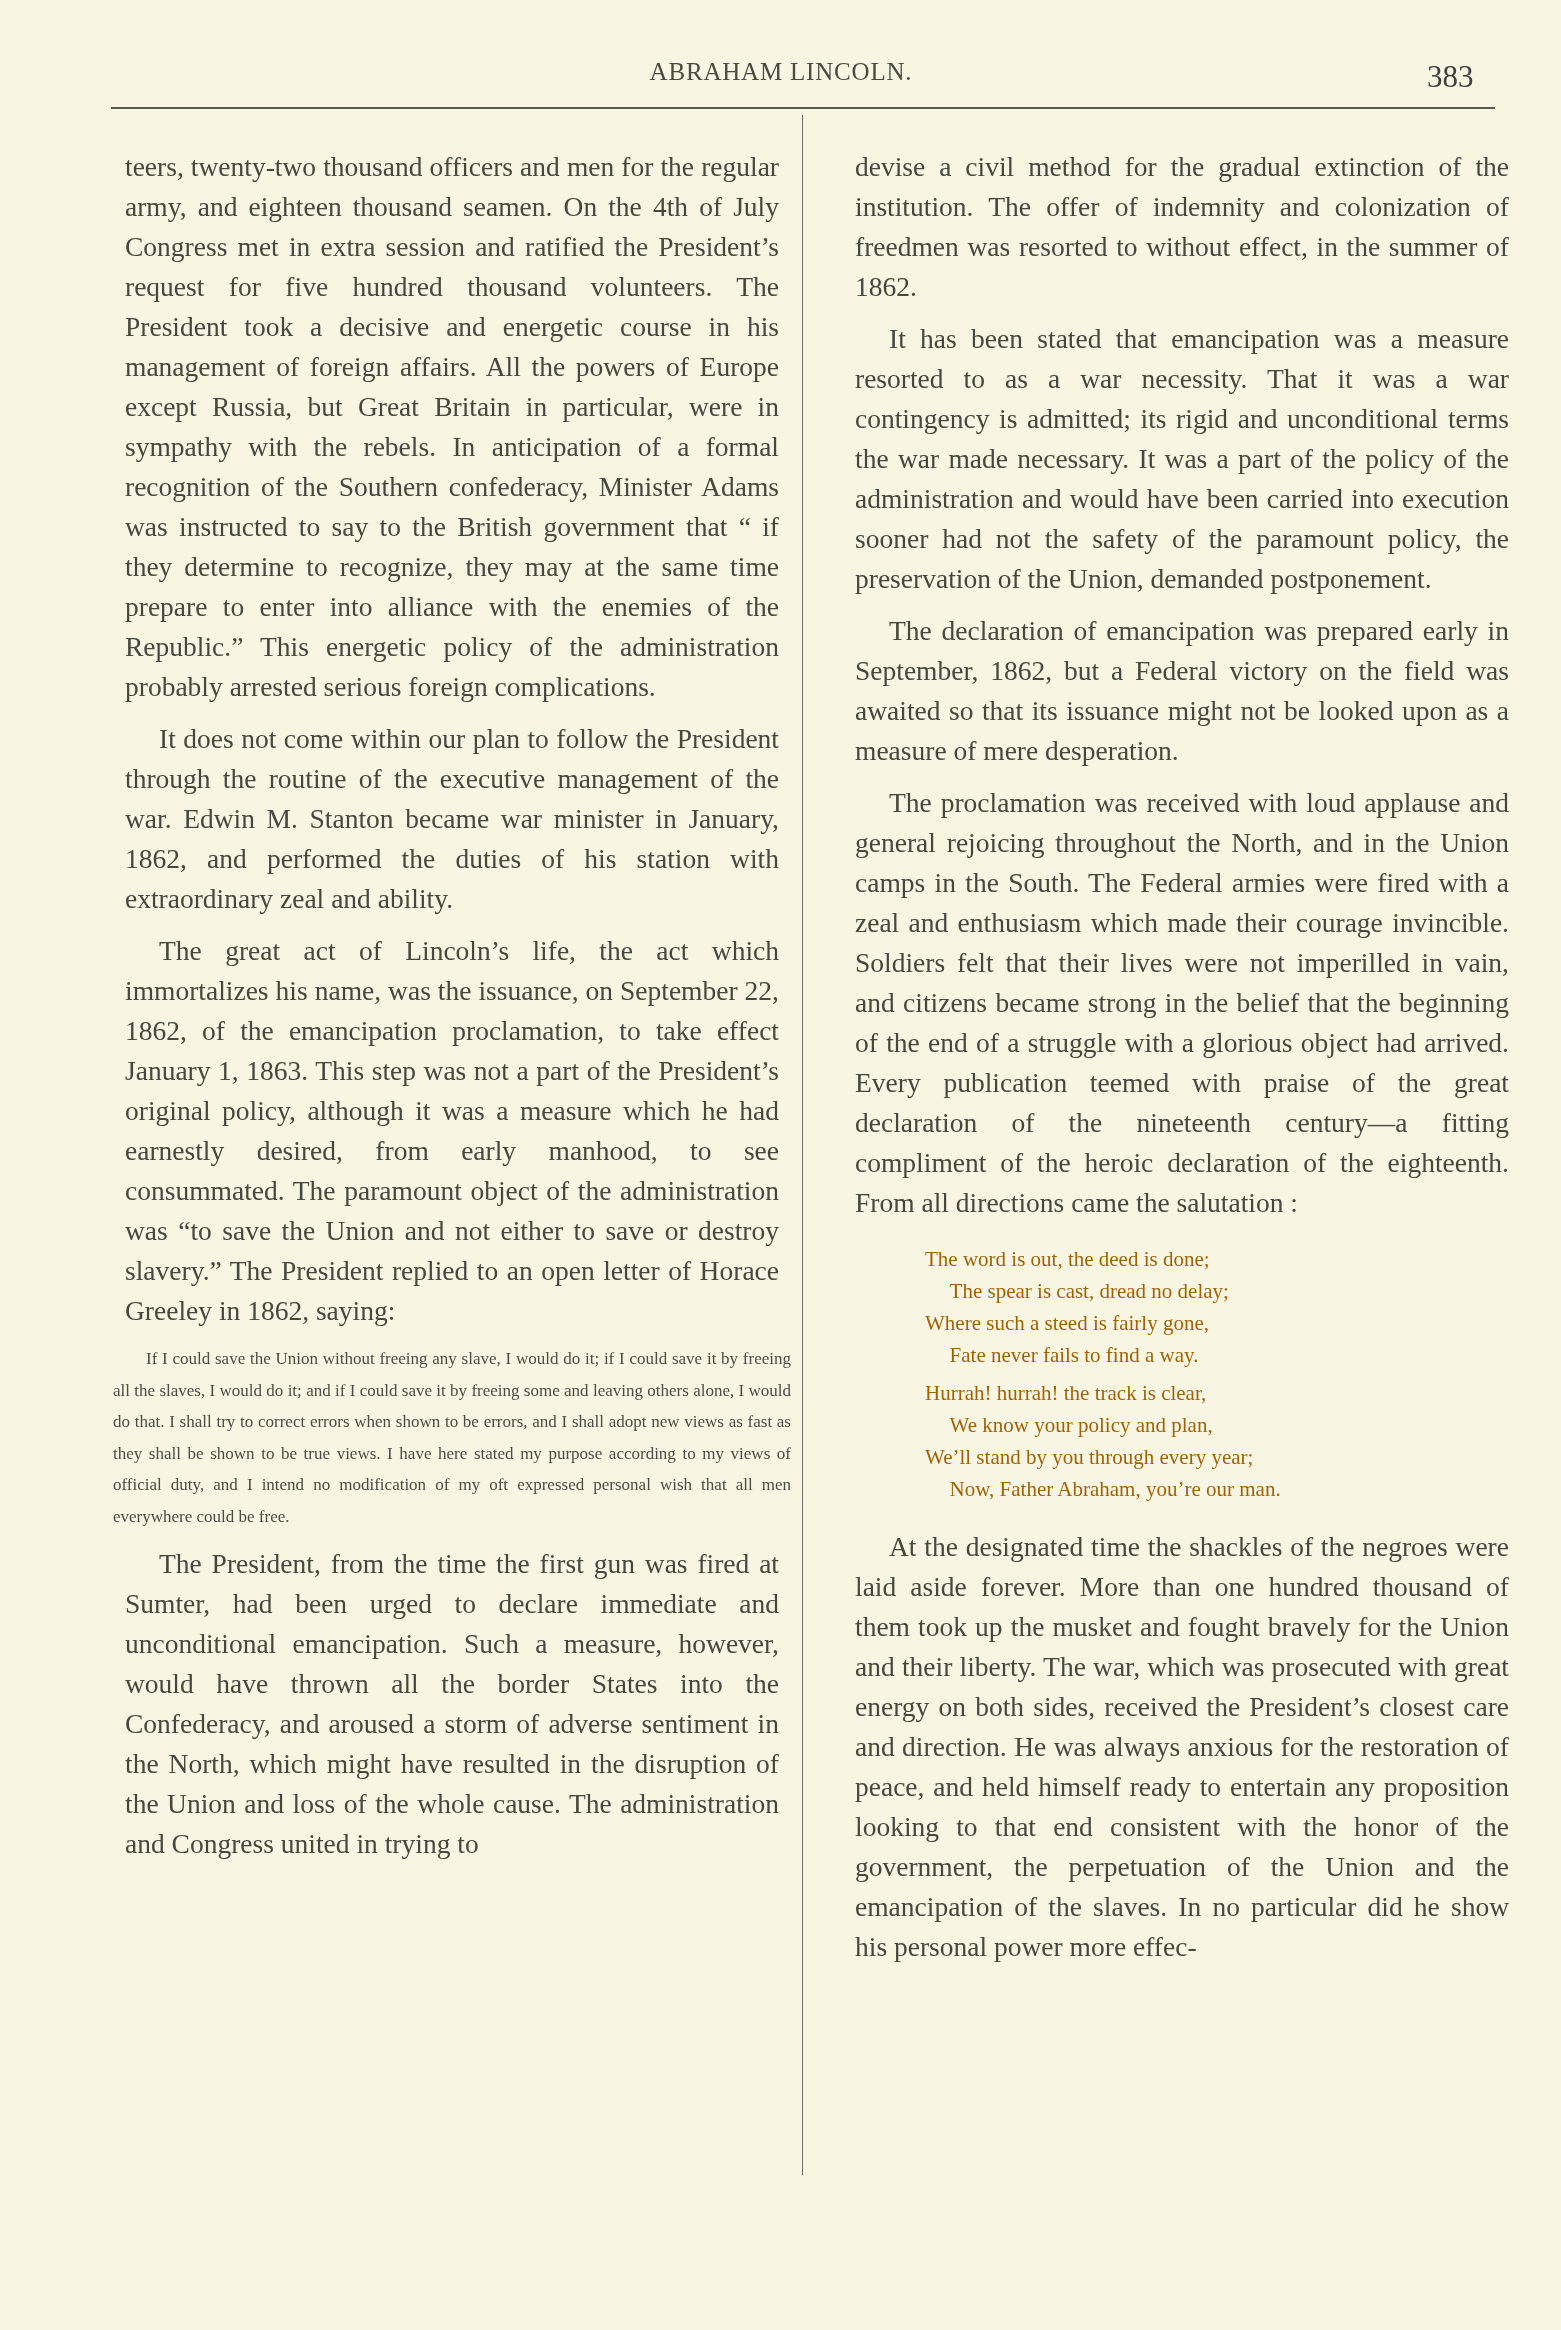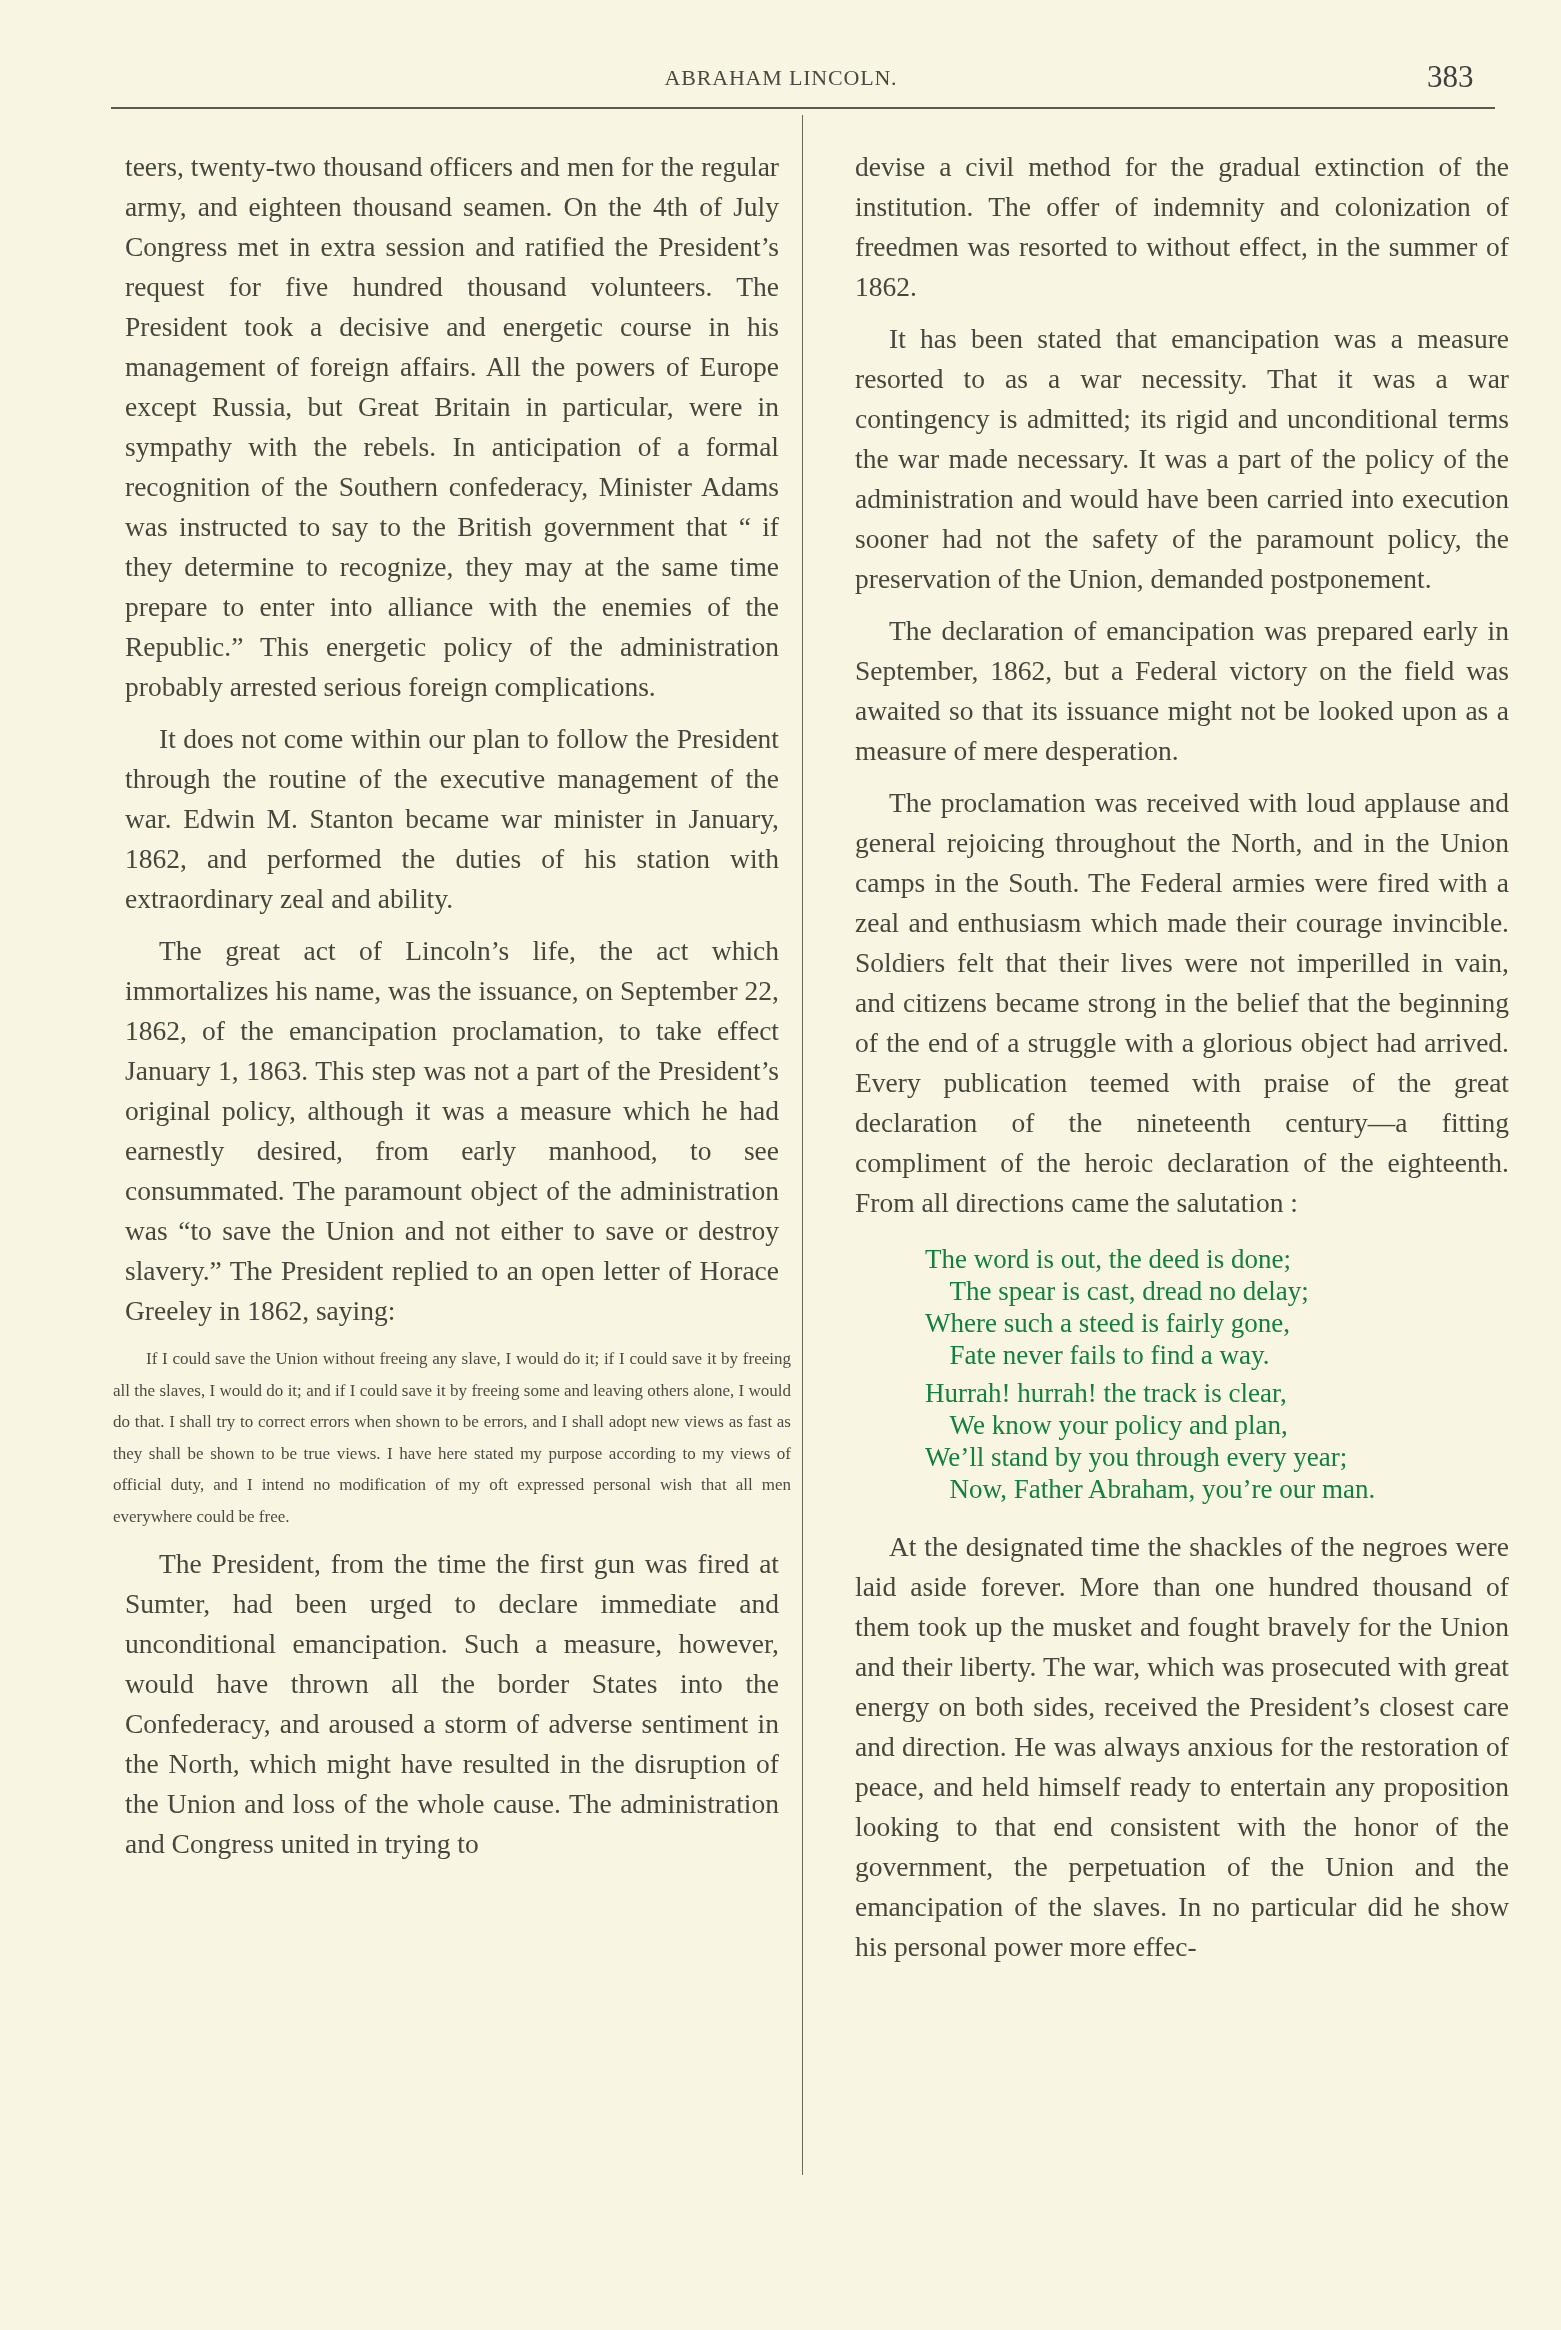--- a/index.html
+++ b/index.html
@@ -8,22 +8,22 @@
       background: #f8f6e2;
       position: relative;
       overflow: hidden;
       font-family: "Liberation Serif", "DejaVu Serif", serif;
       color: #47473d;
     }
     .page-header {
       position: absolute; left: 0; top: 49px; width: 1562px; height: 57px;
     }
     .running-title {
-      position: absolute; left: 0; width: 1562px; top: 16px;
-      text-align: center; font-size: 22px; letter-spacing: 0.8px;
+      position: absolute; left: 0; width: 1562px; top: 9px;
+      text-align: center; font-size: 25px; letter-spacing: 0.8px;
       color: #4a4a42;
     }
     .page-number {
       position: absolute; left: 1427px; top: 9.8px;
       font-size: 31px; color: #404040;
     }
     .header-rule {
       position: absolute; left: 111px; top: 107px; width: 1384px; height: 0;
       border-top: 2.5px solid #5a5a50;
     }
@@ -42,22 +42,22 @@
     .para.indent { text-indent: 34px; }
     .quote {
       margin: 4.9px 0 6.6px 0;
       font-size: 17px; line-height: 31.5px;
       text-indent: 33px;
       text-align: justify;
       color: #4c4c44;
     }
     .poem {
       margin: 19.7px 0 21.3px 82px;
-      font-size: 27px; line-height: 32px;
-      color: #15803d;
+      font-size: 21px; line-height: 32px;
+      color: #a16207;
     }
     .stanza { margin: 0 0 6.6px 0; }
     .poem-line { display: block; white-space: nowrap; }
     .poem-line.indent { padding-left: 24.6px; }
   </style>
 </head>
 <body>
 
 <div class="page-header">
   <div class="running-title">ABRAHAM LINCOLN.</div>

